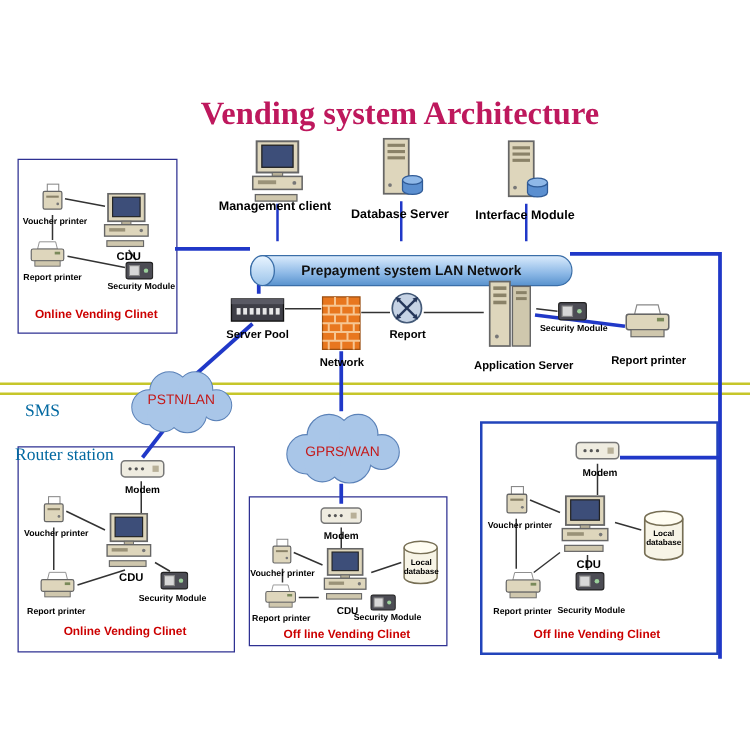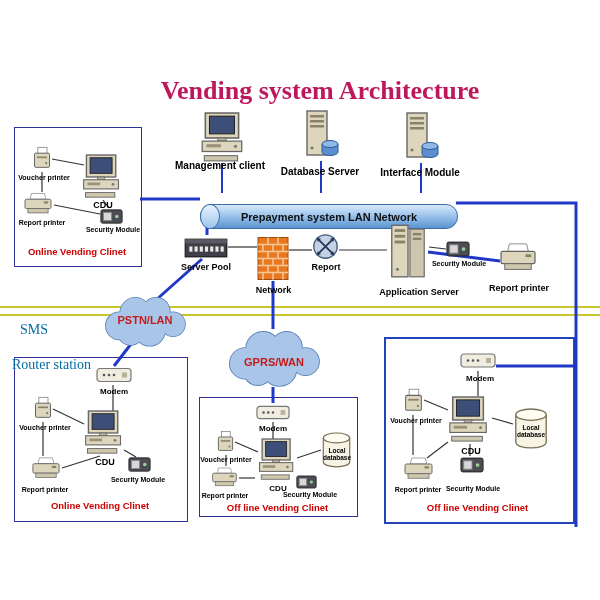--- a/index.html
+++ b/index.html
@@ -1,21 +1,21 @@
 <!DOCTYPE html>
 <html><head>
 <meta charset="utf-8">
 <style>
   html,body{margin:0;padding:0;background:#fff;}
   .canvas{position:relative;width:600px;height:600px;background:#ffffff;
           font-family:"Liberation Sans",sans-serif;overflow:hidden;}
   .title{position:absolute;font-family:"Liberation Serif",serif;color:#be185d;
          font-size:26px;font-weight:600;text-align:center;}
   .zone-label{position:absolute;font-family:Liberation Serif, serif;color:#0369a1;font-size:14px;margin-top:40px;}
-  .cloud-label{position:absolute;color:#c41a1a;font-weight:bold;font-size:11px;text-align:center;}
+  .cloud-label{position:absolute;color:#c41a1a;font-weight:normal;font-size:11px;text-align:center;}
   .box{position:absolute;border:1px solid #2e3192;background:transparent;}
   .box.thick{border-width:2px;border-color:#2244bb;}
   .box-title{position:absolute;color:#cc0000;font-weight:bold;font-size:9.5px;text-align:center;}
   .lbl{position:absolute;font-weight:bold;color:#000;text-align:center;line-height:1.15;font-size:9px;}
   .lbl.t10{font-size:10px;}
   .lbl.sm{font-size:7px;}
   .lbl.xs{font-size:6.5px;}
   svg.ic{position:absolute;}
   svg.wires{position:absolute;left:0;top:0;}
   .lan-pill{position:absolute;border-radius:12px;border:1px solid #3a6ea8;

